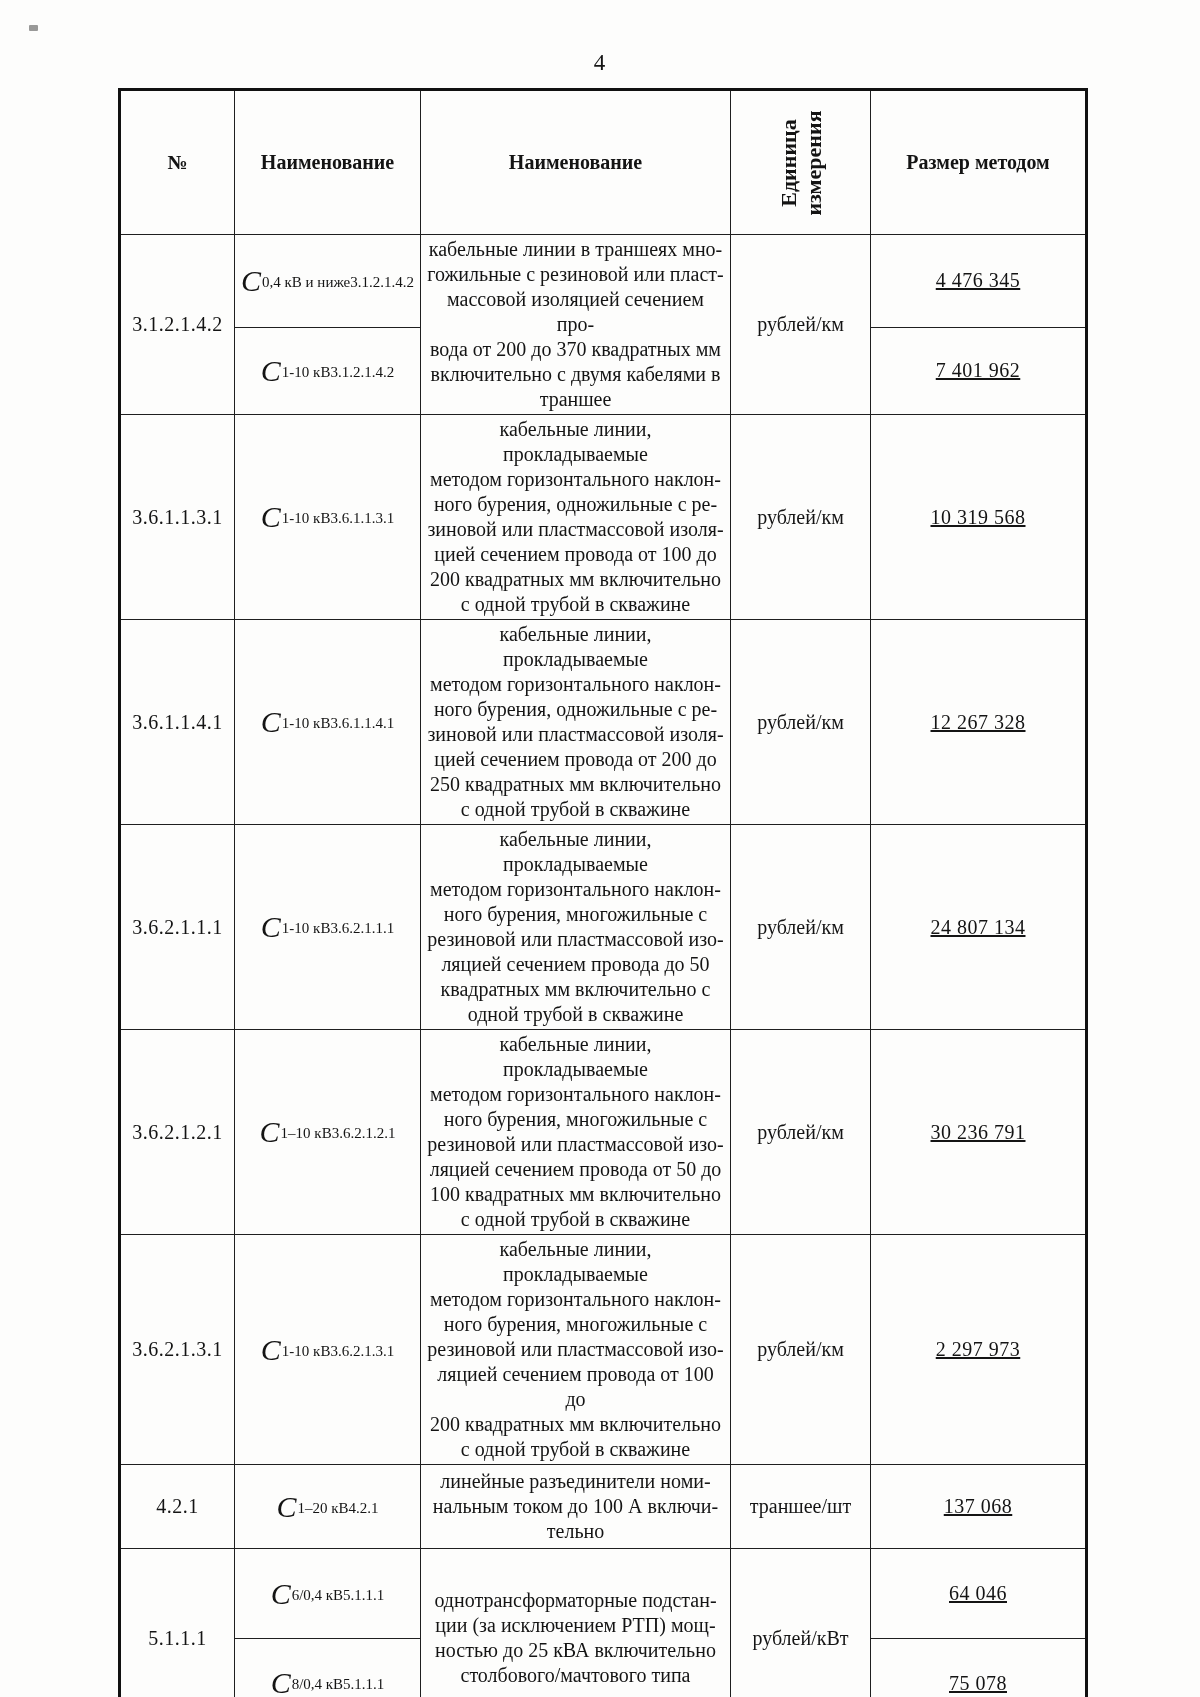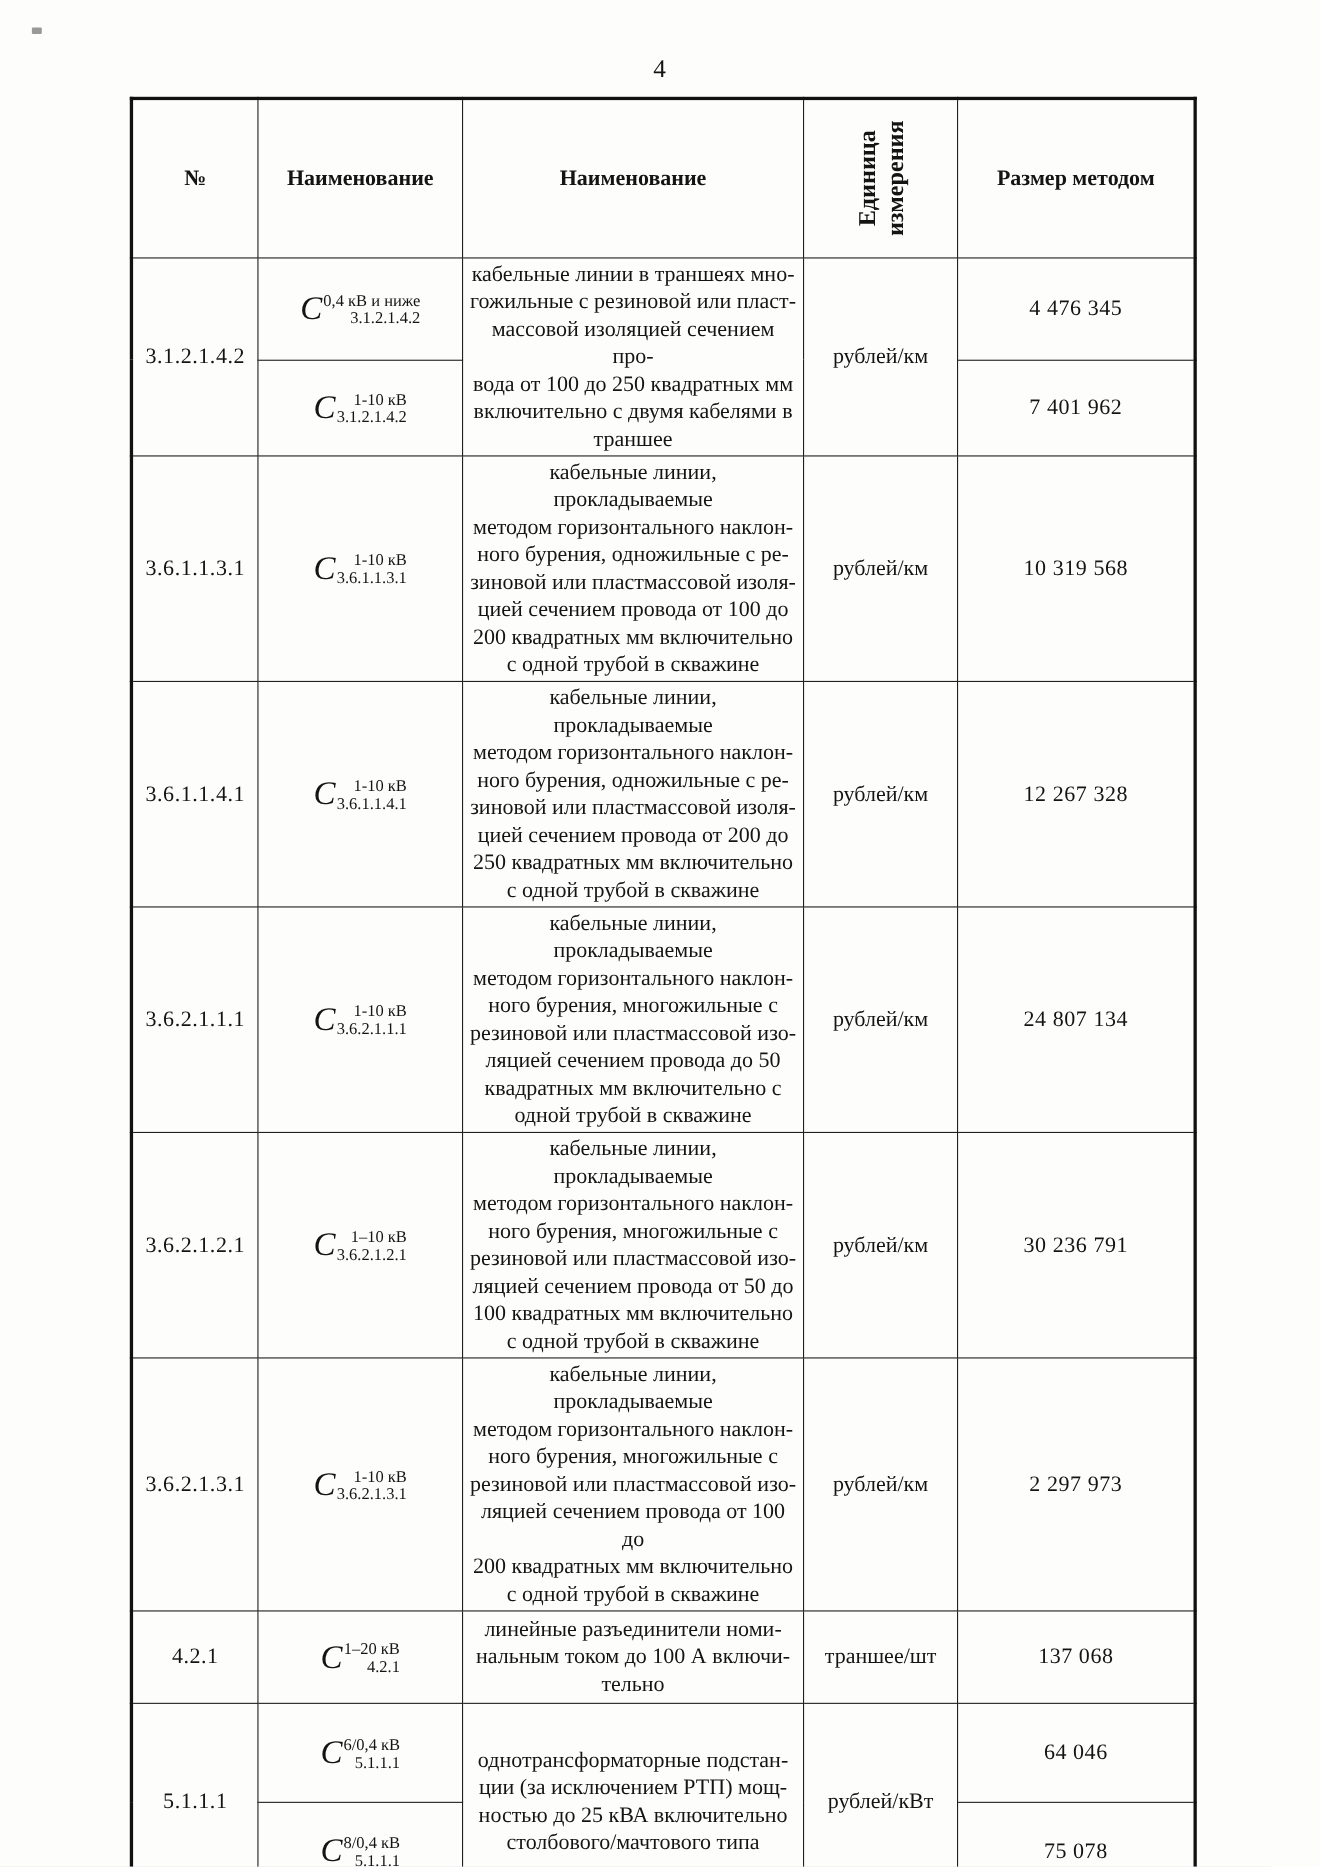--- a/index.html
+++ b/index.html
@@ -50,32 +50,32 @@
     font-weight:bold;font-size:22px;line-height:25px;
     text-align:center;
   }
   .num-cell{font-size:21px;letter-spacing:.5px;}
   .name-cell{
     font-size:20px;line-height:25px;
     white-space:pre-line;
     padding:4px 8px;
   }
   .unit-cell{font-size:20px;}
-  .rate-cell{font-size:21px;letter-spacing:.5px;}
+  .rate-cell{font-size:21px;letter-spacing:.5px;text-decoration:underline;}
   .desig{
     display:inline-flex;align-items:center;justify-content:center;
     vertical-align:middle;
   }
   .desig-c{
     font-style:italic;
     font-size:30px;line-height:1;
     padding-right:1px;
   }
   .desig-stack{
-    display:flex;flex-direction:column;
+    display:flex;flex-direction:row;
     text-align:left;
     font-size:15px;line-height:16px;
     transform:translateY(1px);
     align-items:flex-end;
   }
 </style>
 </head>
 <body>
 
 <div class="page">
@@ -112,21 +112,21 @@
           <span class="desig-c">C</span>
           <span class="desig-stack">
             <span>0,4 кВ и ниже</span>
             <span>3.1.2.1.4.2</span>
           </span>
         </span>
       </td>
       <td rowspan="2" class="name-cell">кабельные линии в траншеях мно-
 гожильные с резиновой или пласт-
 массовой изоляцией сечением про-
-вода от 100 до 250 квадратных мм
+вода от 200 до 370 квадратных мм
 включительно с двумя кабелями в
 траншее</td>
       <td rowspan="2" class="unit-cell">рублей/км</td>
       <td class="rate-cell">4 476 345</td>
     </tr>
     <tr class="h-r1b">
       <td>
         <span class="desig">
           <span class="desig-c">C</span>
           <span class="desig-stack">

